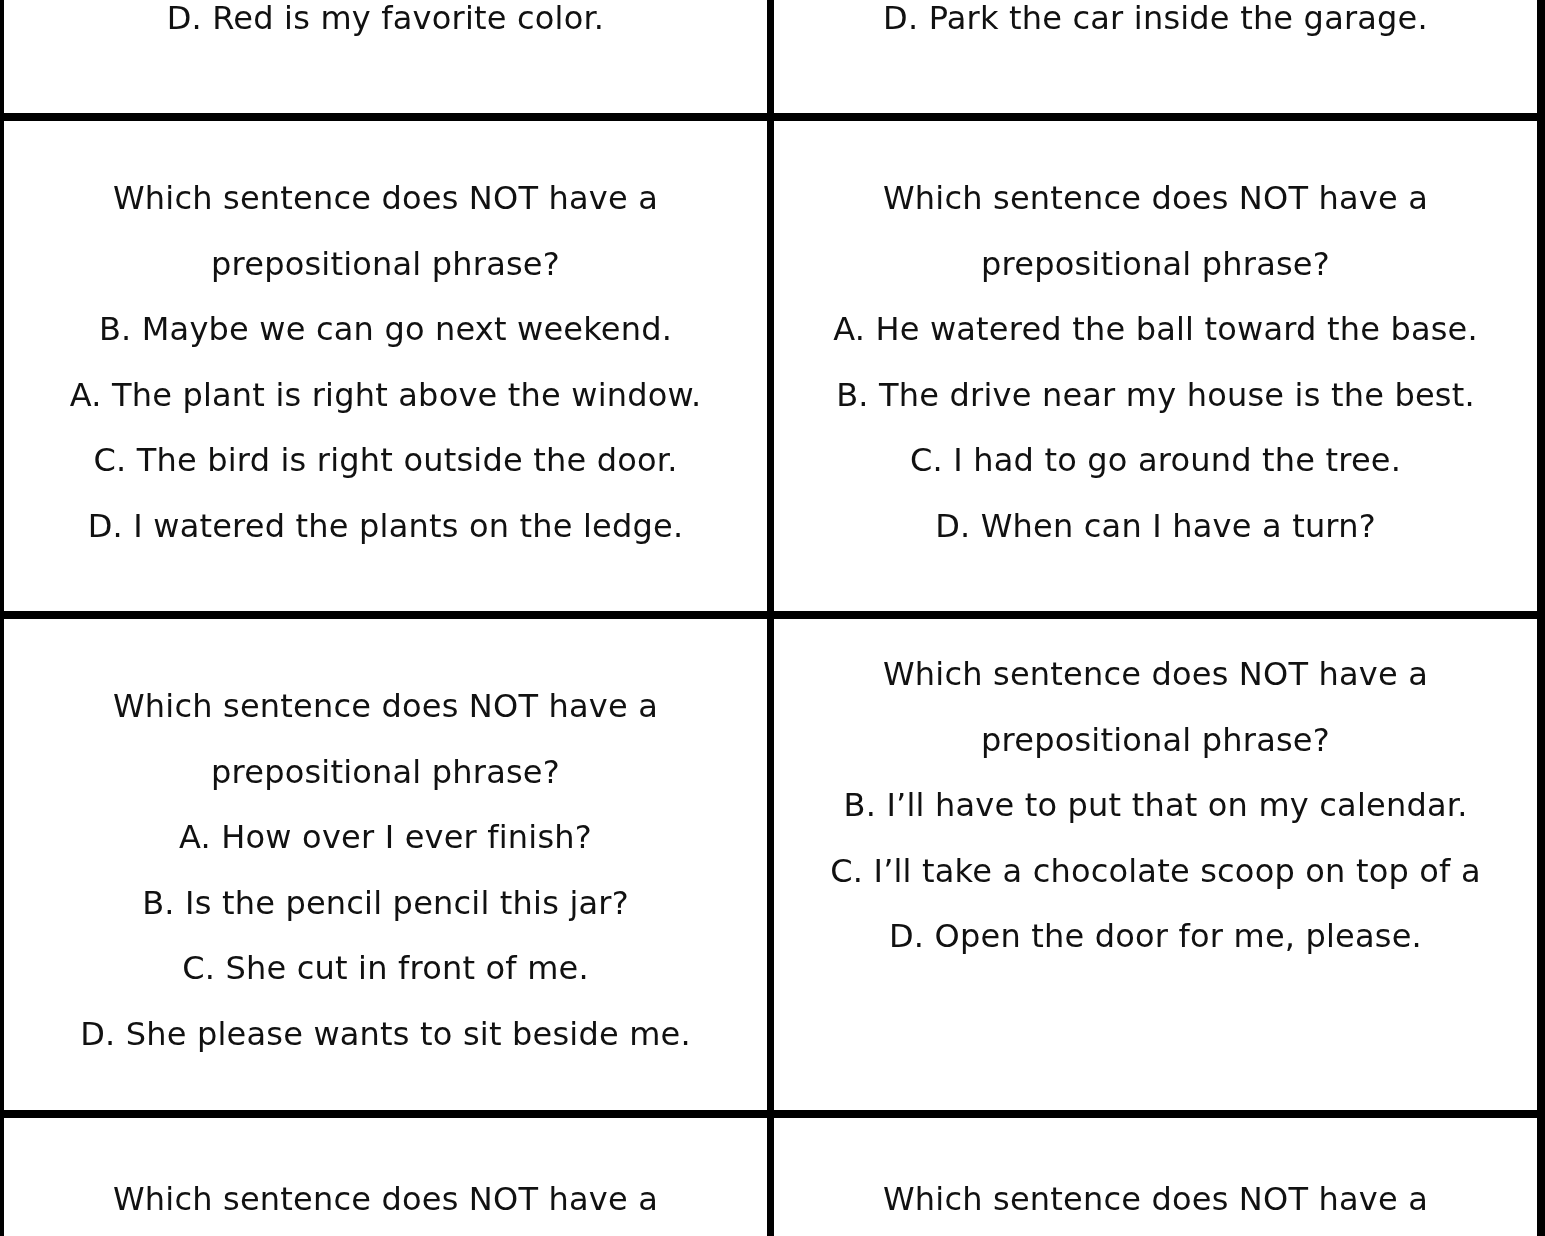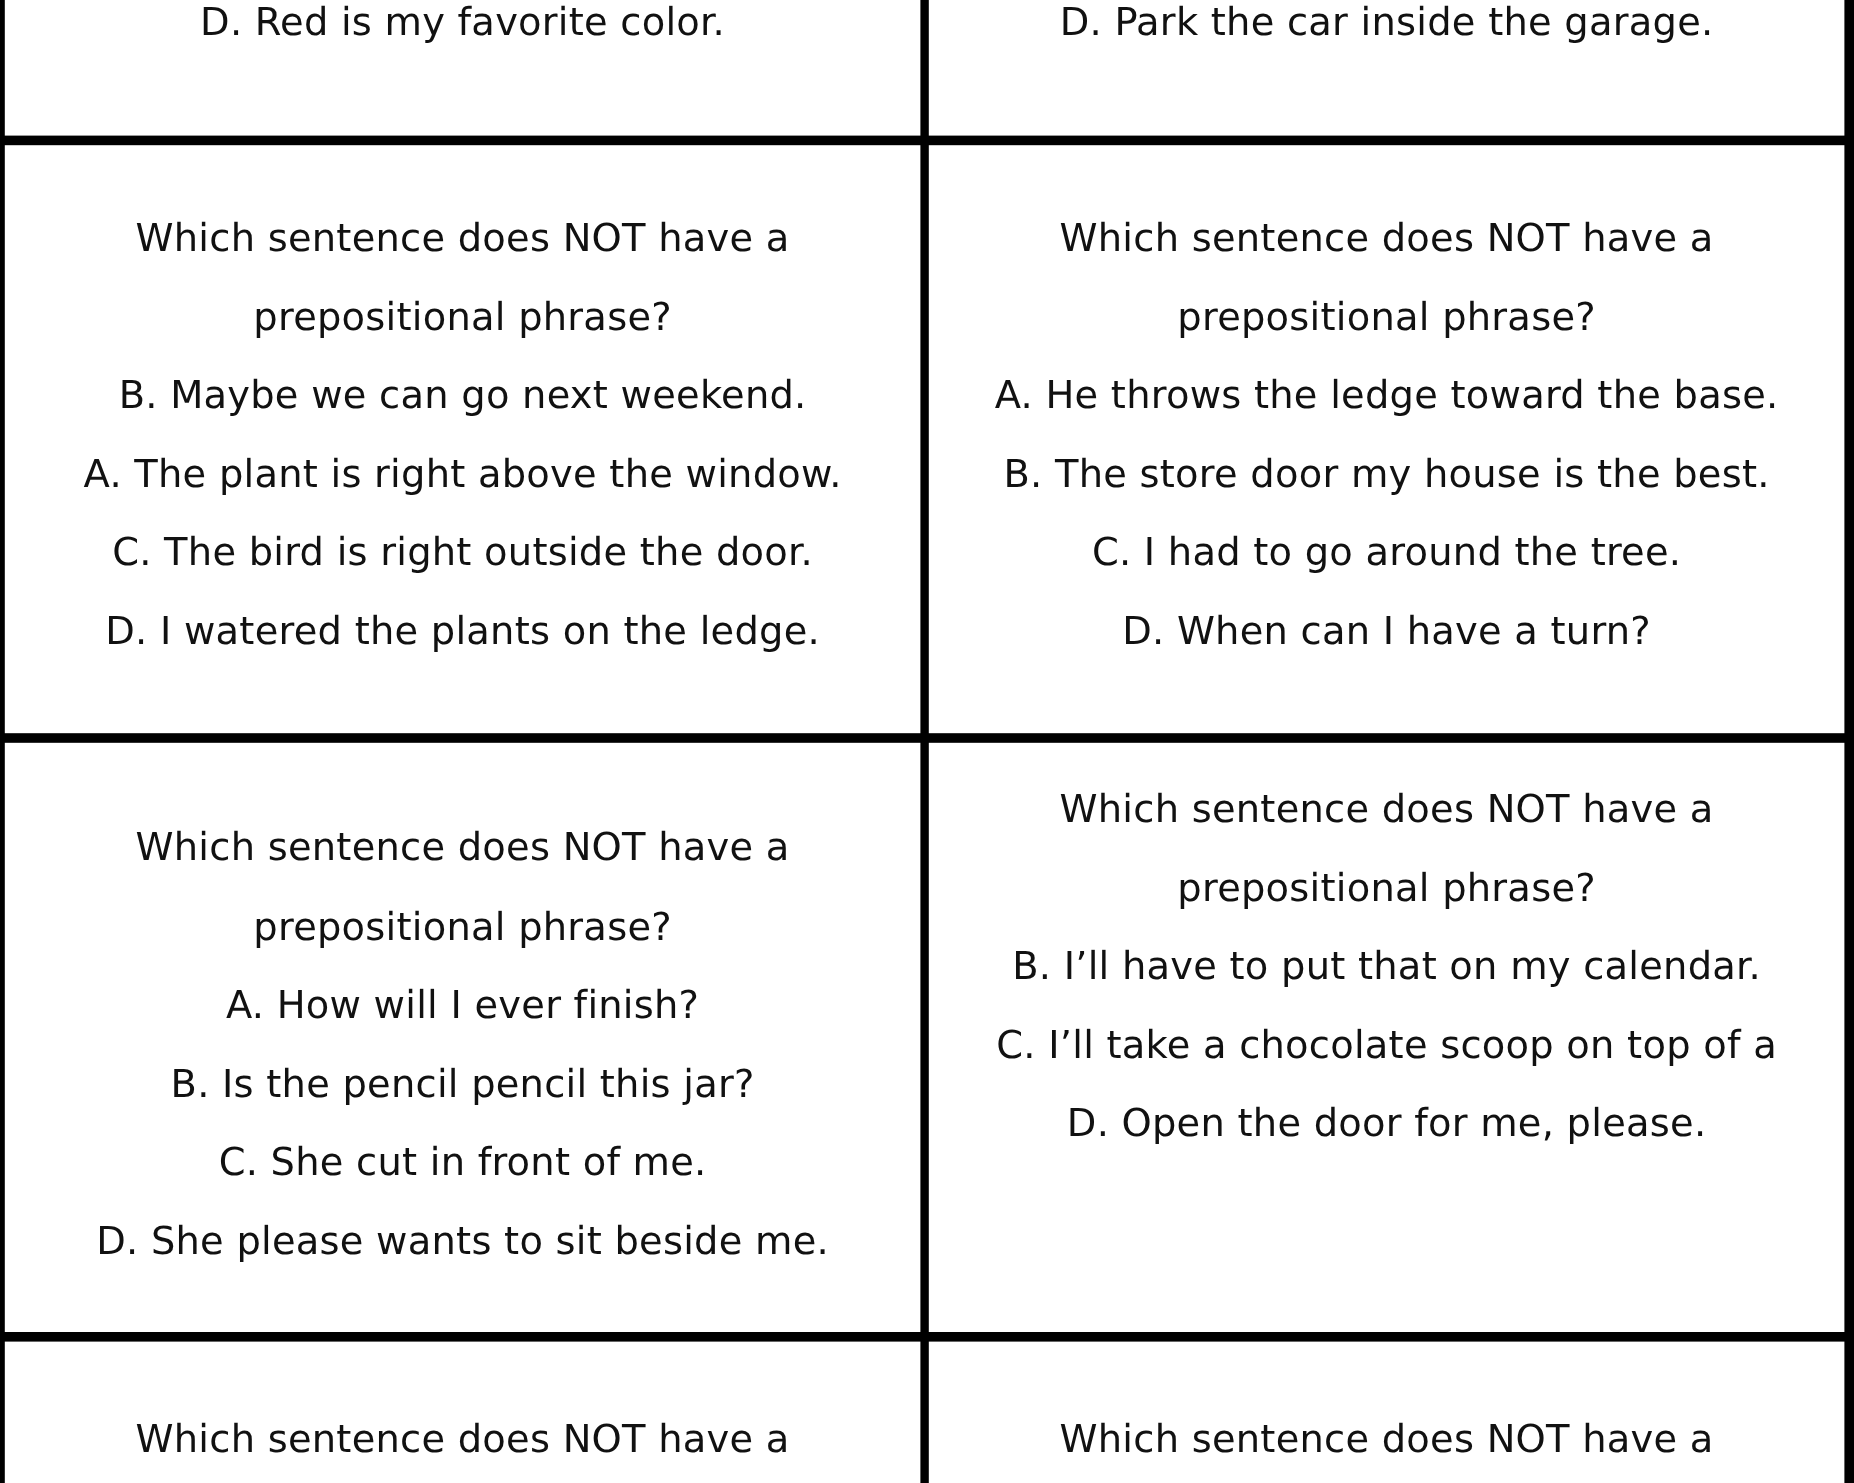--- a/index.html
+++ b/index.html
@@ -33,30 +33,30 @@
     <div class="line">Which sentence does NOT have a</div>
     <div class="line">prepositional phrase?</div>
     <div class="line">B. Maybe we can go next weekend.</div>
     <div class="line">A. The plant is right above the window.</div>
     <div class="line">C. The bird is right outside the door.</div>
     <div class="line">D. I watered the plants on the ledge.</div>
   </div>
   <div class="card" style="left:774px;top:166px;width:763px;">
     <div class="line">Which sentence does NOT have a</div>
     <div class="line">prepositional phrase?</div>
-    <div class="line">A. He throws the ledge toward the base.</div>
-    <div class="line">B. The store door my house is the best.</div>
+    <div class="line">A. He watered the ball toward the base.</div>
+    <div class="line">B. The drive near my house is the best.</div>
     <div class="line">C. I had to go around the tree.</div>
     <div class="line">D. When can I have a turn?</div>
   </div>
 
   <div class="card" style="left:4px;top:674px;width:763px;">
     <div class="line">Which sentence does NOT have a</div>
     <div class="line">prepositional phrase?</div>
-    <div class="line">A. How will I ever finish?</div>
+    <div class="line">A. How over I ever finish?</div>
     <div class="line">B. Is the pencil pencil this jar?</div>
     <div class="line">C. She cut in front of me.</div>
     <div class="line">D. She please wants to sit beside me.</div>
   </div>
   <div class="card" style="left:774px;top:642px;width:763px;">
     <div class="line">Which sentence does NOT have a</div>
     <div class="line">prepositional phrase?</div>
     <div class="line">B. I’ll have to put that on my calendar.</div>
     <div class="line">C. I’ll take a chocolate scoop on top of a</div>
     <div class="line">D. Open the door for me, please.</div>

